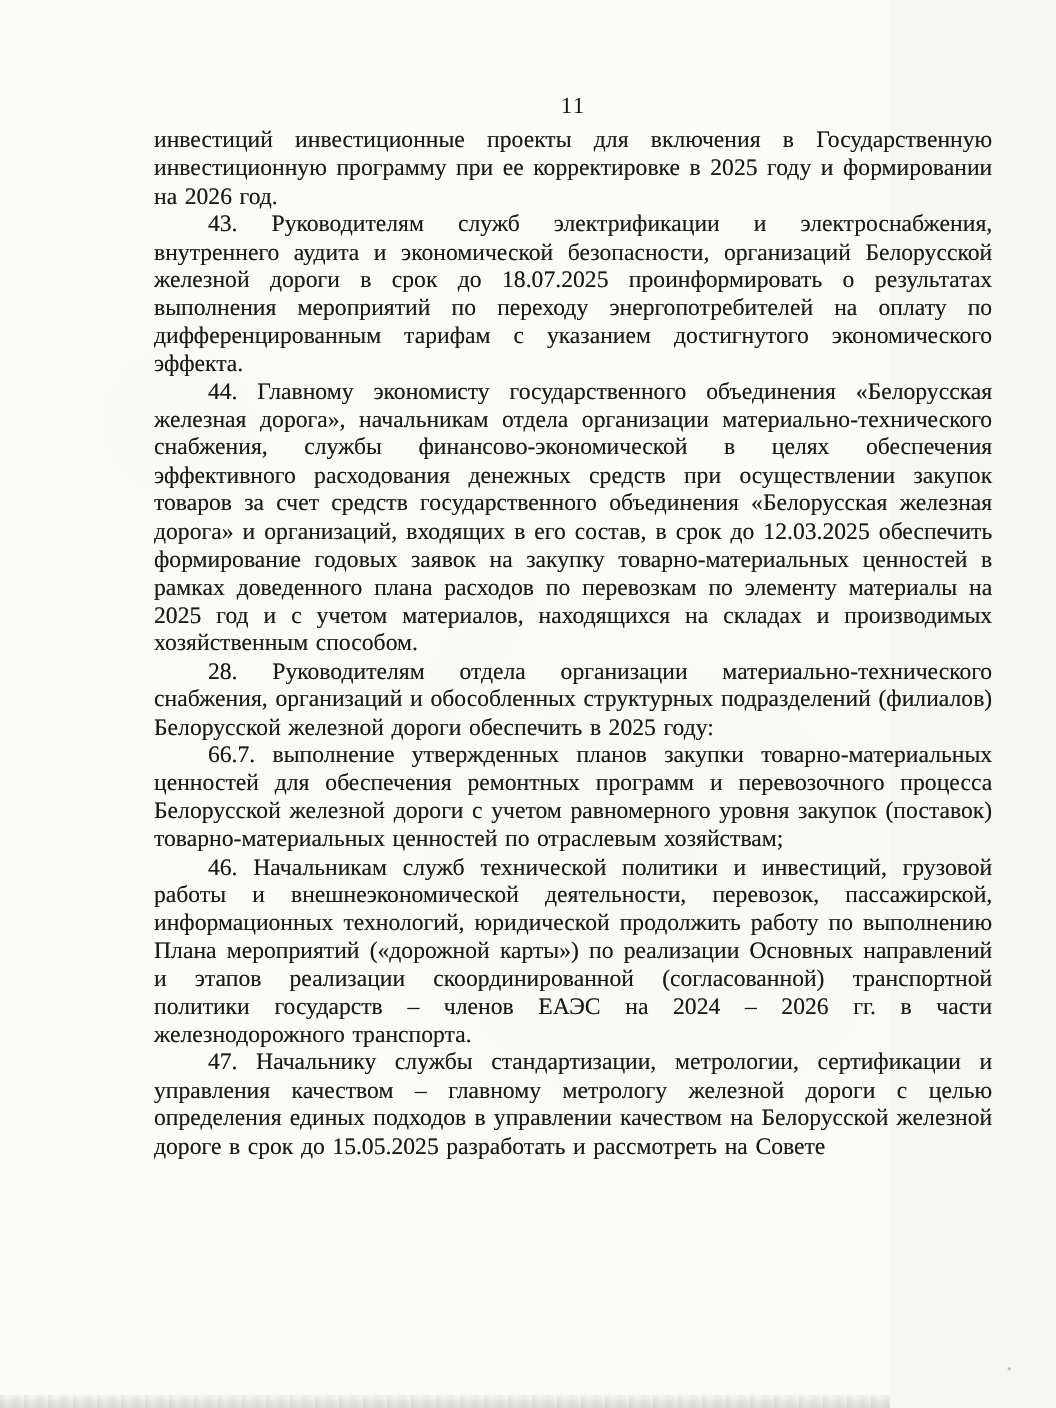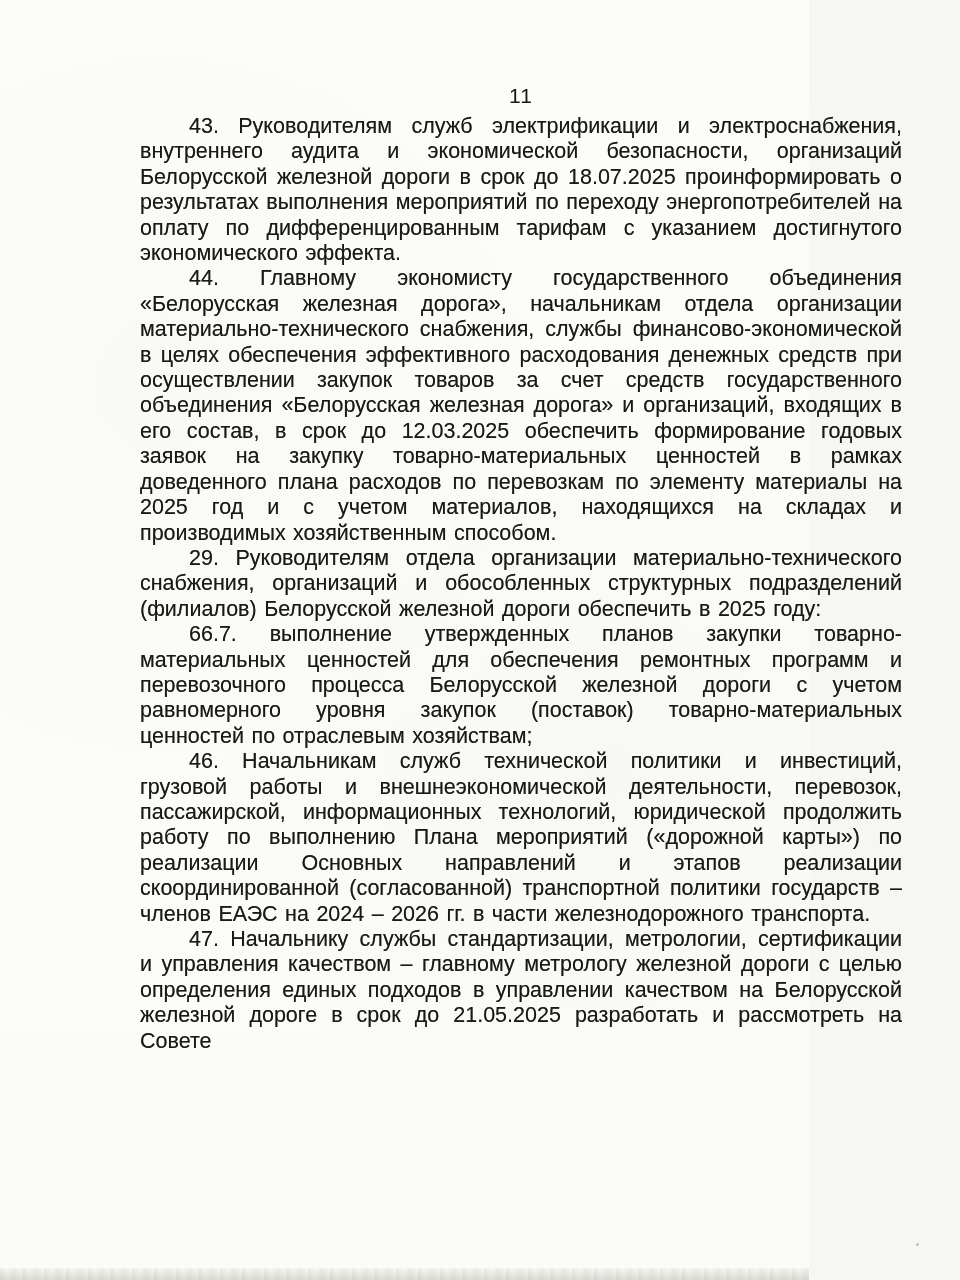--- a/index.html
+++ b/index.html
@@ -12,21 +12,21 @@
   }
   .scan-page {
     position: absolute;
     inset: 0;
     width: 809px;
     height: 1280px;
     background:
       radial-gradient(circle at 20% 30%, rgba(0,0,0,0.012), transparent 40%),
       radial-gradient(circle at 75% 60%, rgba(0,0,0,0.014), transparent 45%),
       linear-gradient(#fcfcf9, #fbfbf7);
-    font-family: Liberation Sans, sans-serif;
+    font-family: Liberation Serif, serif;
     color: #1b1b1b;
   }
   .content {
     position: absolute;
     left: 140px;
     top: 84px;
     width: 762px;
   }
   .page-number {
     text-align: center;
@@ -65,32 +65,33 @@
     background: rgba(90,90,88,0.35);
   }
 </style>
 </head>
 <body>
 
 <div class="scan-page">
   <div class="content">
     <div class="page-number">11</div>
 
+    <p class="doc-par">инвестиций инвестиционные проекты для включения в Государственную инвестиционную программу при ее корректировке в 2025 году и формировании на 2026 год.</p>
 
     <p class="doc-par indented">43. Руководителям служб электрификации и электроснабжения, внутреннего аудита и экономической безопасности, организаций Белорусской железной дороги в срок до 18.07.2025 проинформировать о результатах выполнения мероприятий по переходу энергопотребителей на оплату по дифференцированным тарифам с указанием достигнутого экономического эффекта.</p>
 
     <p class="doc-par indented">44. Главному экономисту государственного объединения «Белорусская железная дорога», начальникам отдела организации материально-технического снабжения, службы финансово-экономической в целях обеспечения эффективного расходования денежных средств при осуществлении закупок товаров за счет средств государственного объединения «Белорусская железная дорога» и организаций, входящих в его состав, в срок до 12.03.2025 обеспечить формирование годовых заявок на закупку товарно-материальных ценностей в рамках доведенного плана расходов по перевозкам по элементу материалы на 2025 год и с учетом материалов, находящихся на складах и производимых хозяйственным способом.</p>
 
-    <p class="doc-par indented">29. Руководителям отдела организации материально-технического снабжения, организаций и обособленных структурных подразделений (филиалов) Белорусской железной дороги обеспечить в 2025 году:</p>
+    <p class="doc-par indented">28. Руководителям отдела организации материально-технического снабжения, организаций и обособленных структурных подразделений (филиалов) Белорусской железной дороги обеспечить в 2025 году:</p>
 
     <p class="doc-par indented">66.7. выполнение утвержденных планов закупки товарно-материальных ценностей для обеспечения ремонтных программ и перевозочного процесса Белорусской железной дороги с учетом равномерного уровня закупок (поставок) товарно-материальных ценностей по отраслевым хозяйствам;</p>
 
 
     <p class="doc-par indented">46. Начальникам служб технической политики и инвестиций, грузовой работы и внешнеэкономической деятельности, перевозок, пассажирской, информационных технологий, юридической продолжить работу по выполнению Плана мероприятий («дорожной карты») по реализации Основных направлений и этапов реализации скоординированной (согласованной) транспортной политики государств – членов ЕАЭС на 2024 – 2026 гг. в части железнодорожного транспорта.</p>
 
-    <p class="doc-par indented">47. Начальнику службы стандартизации, метрологии, сертификации и управления качеством – главному метрологу железной дороги с целью определения единых подходов в управлении качеством на Белорусской железной дороге в срок до 21.05.2025 разработать и рассмотреть на Совете</p>
+    <p class="doc-par indented">47. Начальнику службы стандартизации, метрологии, сертификации и управления качеством – главному метрологу железной дороги с целью определения единых подходов в управлении качеством на Белорусской железной дороге в срок до 15.05.2025 разработать и рассмотреть на Совете</p>
   </div>
 
   <span class="speck" style="left:916px; top:1243px; width:3px; height:3px;"></span>
   <span class="speck" style="left:308px; top:818px; width:2px; height:2px;"></span>
 
   <div class="scan-edge-bottom"></div>
 </div>
 
 </body></html>

